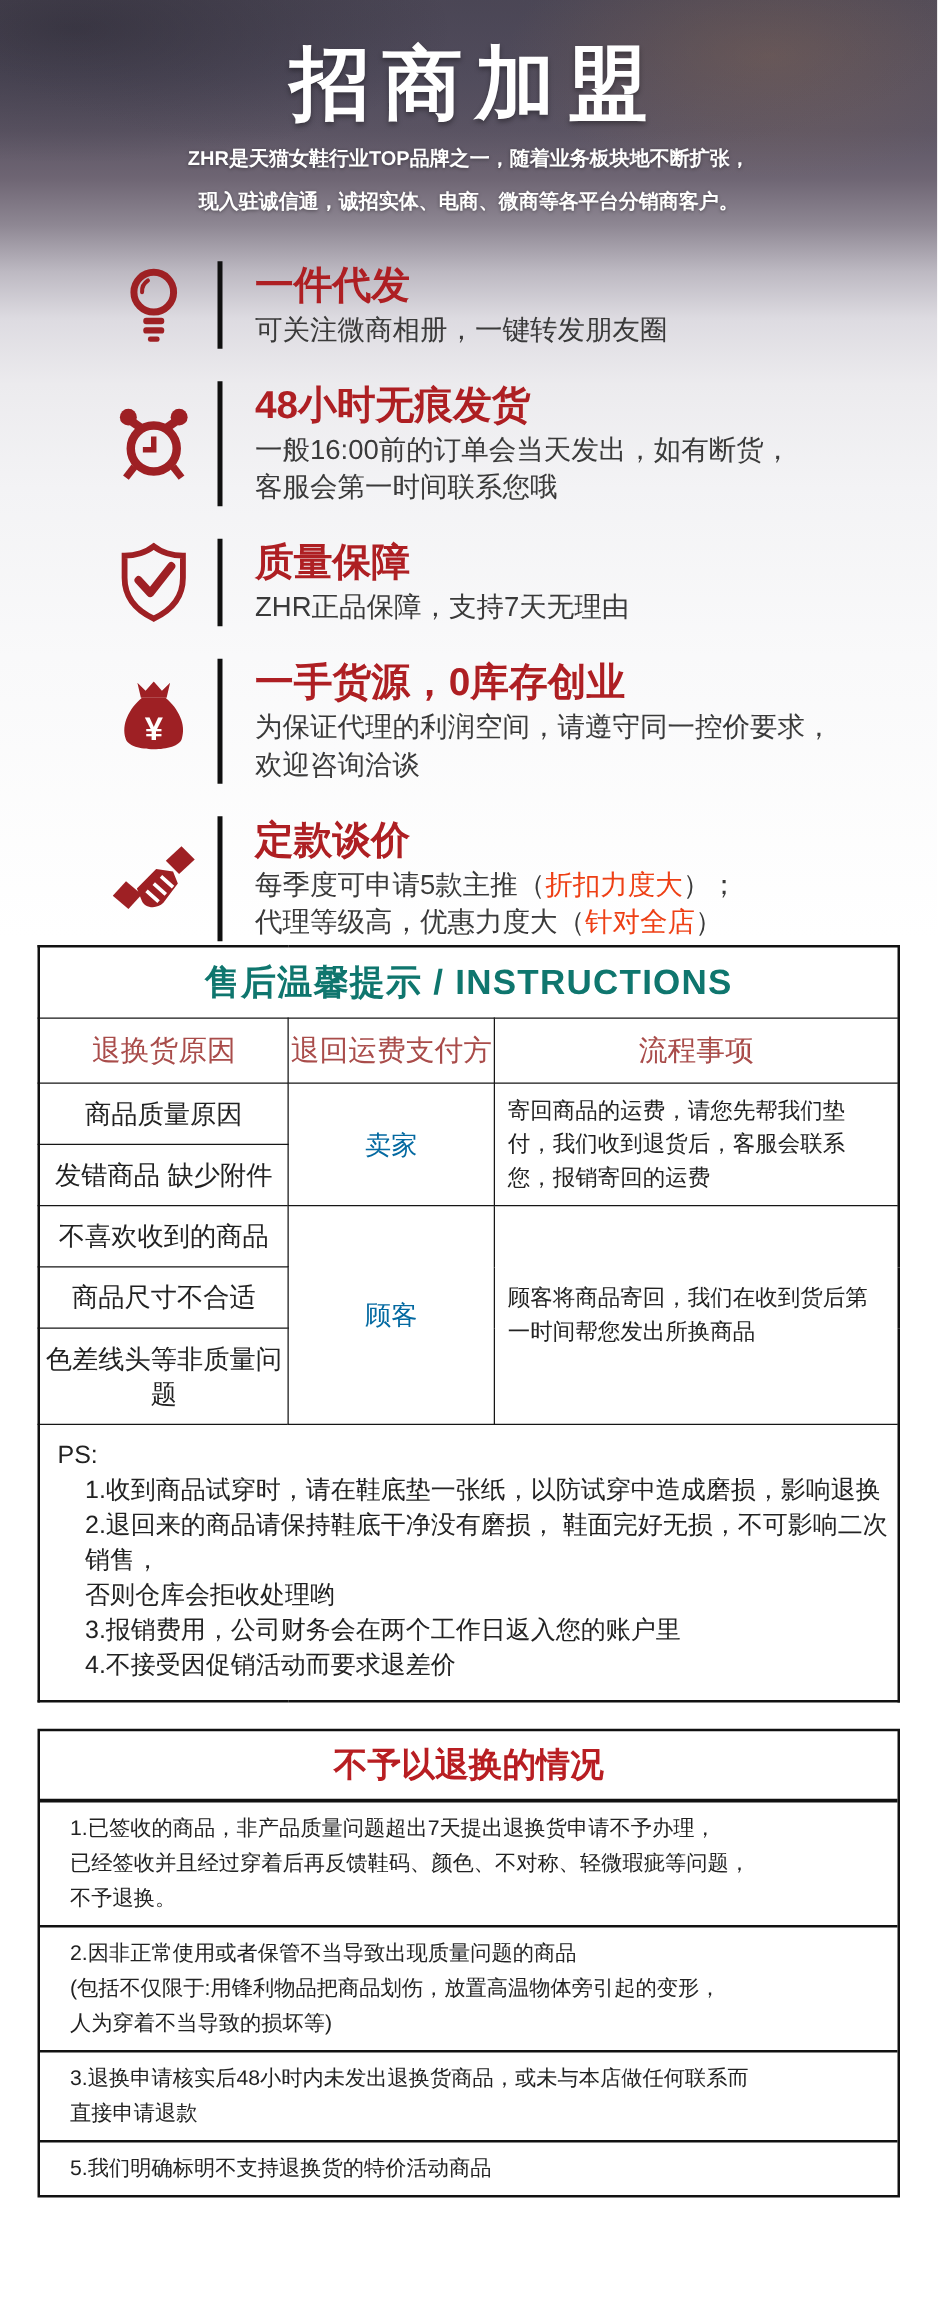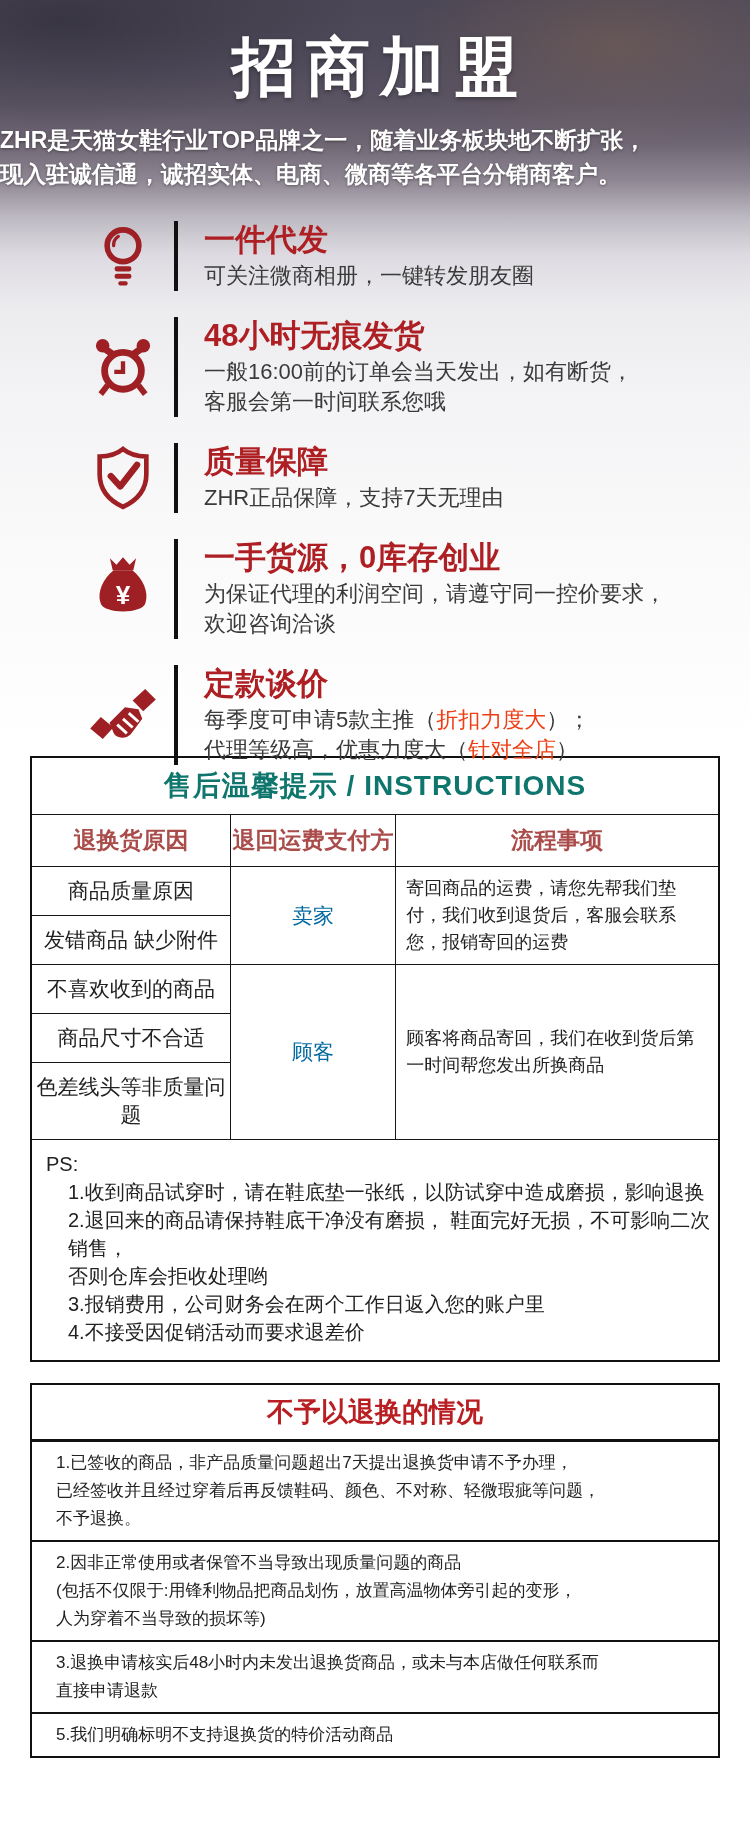--- a/index.html
+++ b/index.html
@@ -14,38 +14,38 @@
       radial-gradient(ellipse 300px 140px at 82% 6%, rgba(150,110,80,0.32), transparent 70%),
       radial-gradient(ellipse 420px 150px at 8% 3%, rgba(25,24,34,0.42), transparent 72%),
       radial-gradient(ellipse 560px 180px at 50% 0%, rgba(70,66,82,0.55), transparent 75%),
       linear-gradient(180deg,#504b59 0%,#555060 8%,#5d5665 14%,#6e6573 19%,#8e8793 24%,#bdb9c2 29%,#dddbe1 34%,#ecebee 41%,#f3f3f5 52%,#f9f9fa 70%,#ffffff 100%);
   }
   .hero-title{
     padding-top:24px;text-align:center;color:#fff;
     font-size:64px;font-weight:bold;letter-spacing:10px;text-indent:10px;
     text-shadow:0 2px 4px rgba(0,0,0,.35);
   }
-  .hero-sub{margin-top:12px;text-align:left;color:#fff;font-size:23px;font-weight:bold;
+  .hero-sub{text-align:center;color:#fff;font-size:16px;font-weight:bold;
     line-height:34px;text-shadow:0 1px 3px rgba(0,0,0,.4)}
 
   
   .features{margin-top:28px;display:flex;flex-direction:column;gap:22px}
   .feature{display:flex;align-items:center;margin-left:88px;padding:2px 0}
   .icon-box{flex:0 0 70px;display:flex;justify-content:center;align-items:center;color:#9e2024}
   .vline{width:4px;background:#101010;align-self:stretch;margin-left:16px}
   .f-text{margin-left:26px}
   .f-title{font-size:31px;font-weight:bold;color:#ae1f23;line-height:38px;margin-bottom:2px}
   .f-desc{font-size:22px;color:#3a3a3a;line-height:30px}
   .hl{color:#ee3f14}
 
   
   .svc{width:690px;margin:6px auto 0;border-collapse:collapse;table-layout:fixed;border:2px solid #111}
   .svc td{border:1px solid #161616}
   .t-title td{color:#0f766e;font-size:28px;font-weight:bold;text-align:center;padding:9px 0;letter-spacing:1px}
-  .t-cols td{color:#a94c4a;font-size:23px;font-weight:bold;text-align:center;padding:10px 0}
+  .t-cols td{color:#a94c4a;font-size:23px;font-weight:normal;text-align:center;padding:10px 0}
   .reason{font-size:21px;color:#222;text-align:center;padding:10px 2px}
   .payer{font-size:21px;color:#0369a1;text-align:center}
   .process{font-size:18px;color:#222;text-align:left;padding:8px 16px 8px 10px;line-height:27px}
   .ps-cell{padding:10px 6px 14px 14px;font-size:20px;color:#222;line-height:28px}
   .ps-note{margin-left:22px;white-space:pre-line}
 
   
   .policy{width:690px;margin:21px auto 0;border:2px solid #111}
   .policy-title{font-size:27px;font-weight:bold;color:#b81e22;text-align:center;padding:9px 4px;border-bottom:3px solid #111}
   .policy-item{font-size:17px;color:#222;line-height:28px;padding:7px 8px 7px 24px;white-space:pre-line}

